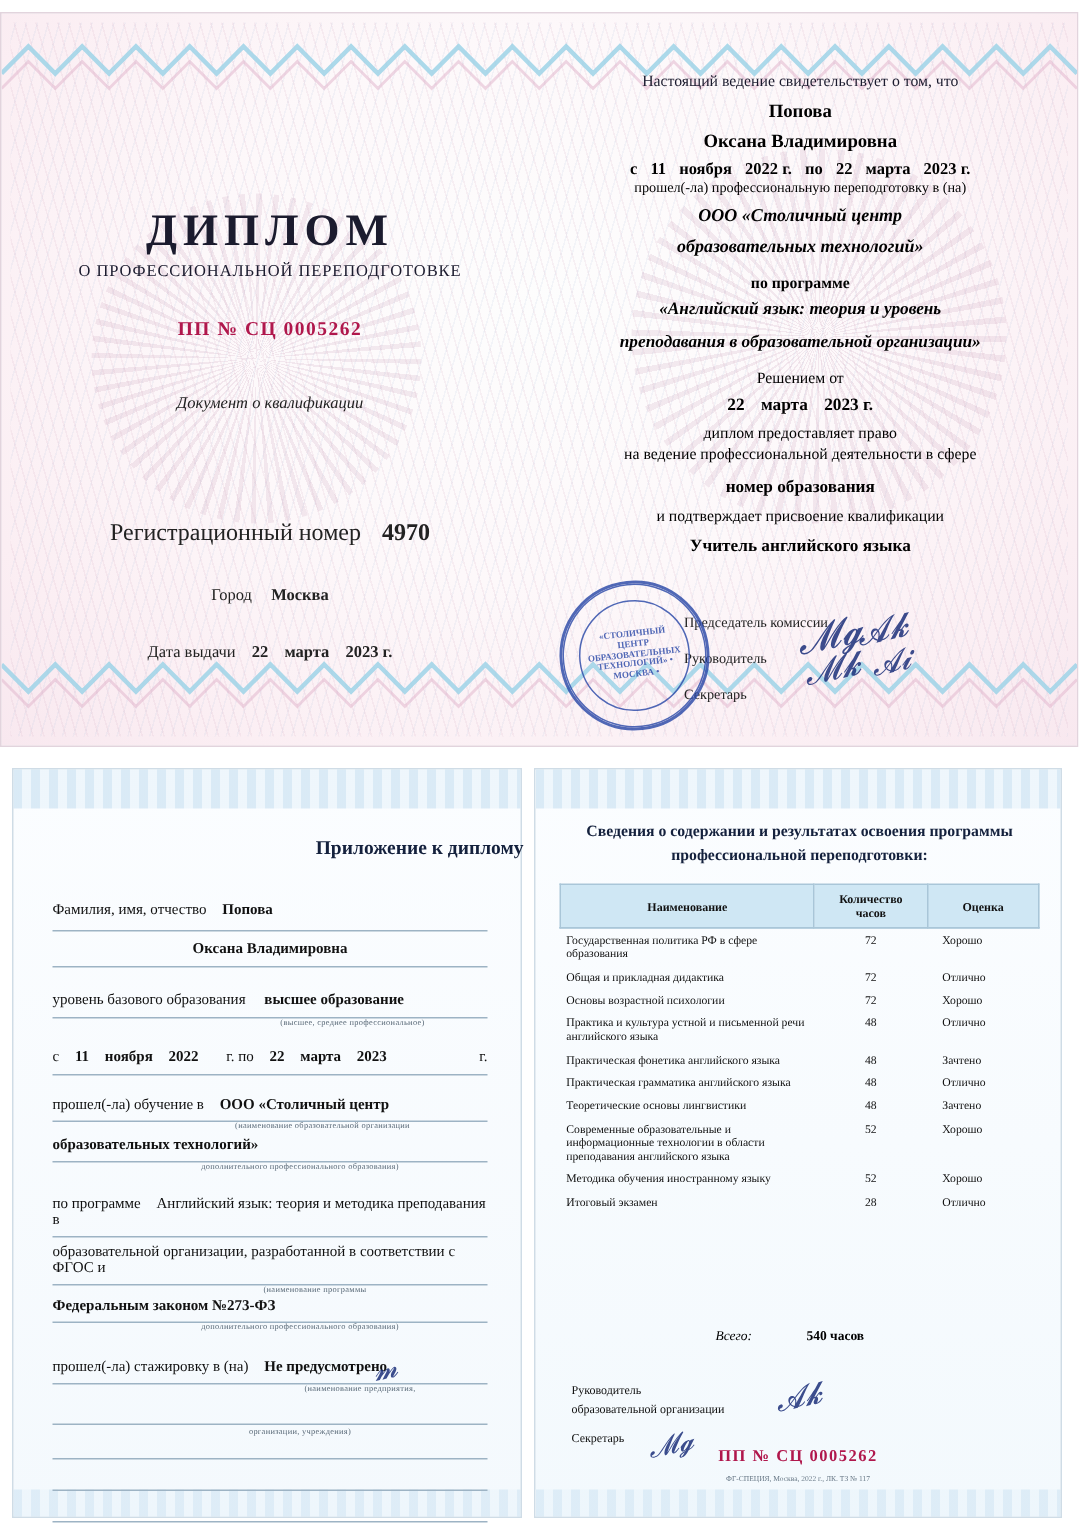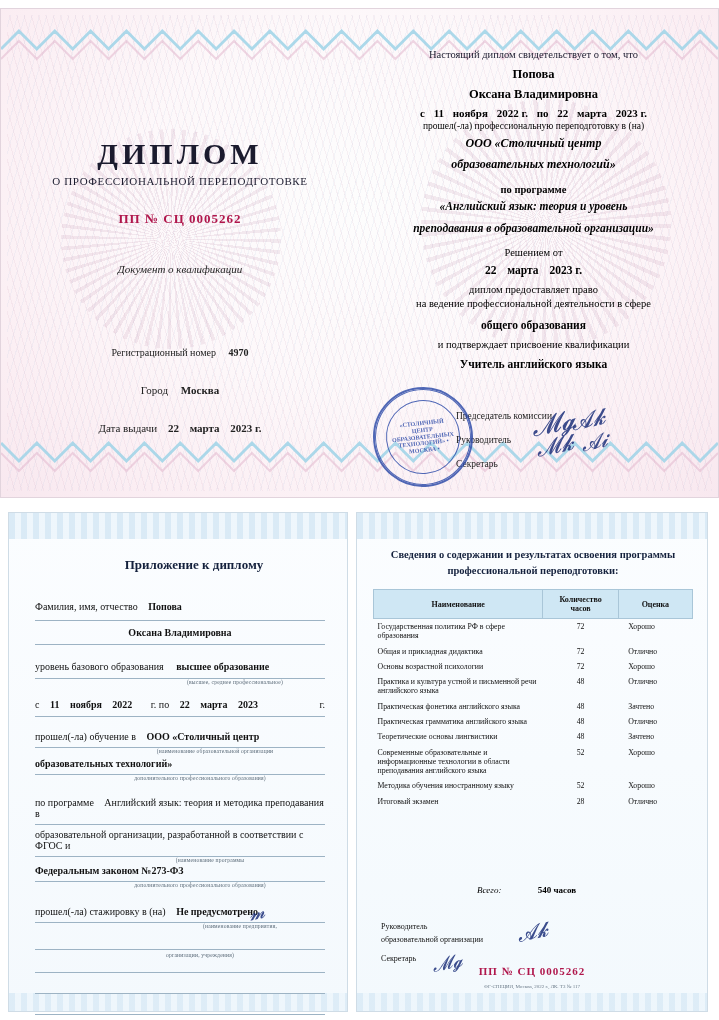--- a/index.html
+++ b/index.html
@@ -41,21 +41,21 @@
   #dip-left{position:absolute;left:14px;top:44px;width:330px;height:400px;text-align:center;}
   #dip-right{position:absolute;left:360px;top:40px;width:345px;height:410px;text-align:center;}
 
   .dip-title{
     font-size:30px;letter-spacing:4px;font-weight:bold;color:#1b1b2e;
     margin-top:84px;font-family:"Liberation Serif", serif;
   }
   .dip-sub{font-size:11px;letter-spacing:.6px;color:#1b1b2e;margin-top:4px;}
   .dip-num{font-size:13px;color:#b0174c;margin-top:24px;font-weight:bold;letter-spacing:1px;}
   .dip-doc{font-size:11px;color:#222;margin-top:36px;font-style:italic;}
-  .dip-reg{font-size:10px;color:#222;margin-top:72px;}
+  .dip-reg{font-size:16px;color:#222;margin-top:72px;}
   .dip-city{font-size:11px;color:#222;margin-top:26px;}
   .dip-date{font-size:11px;color:#222;margin-top:26px;}
   .b{font-weight:bold;}
 
   .r-line{font-size:10.5px;color:#1b1b2e;margin:0 0 3px 0;}
   .r-name{font-size:12.5px;font-weight:bold;margin:7px 0 5px;}
   .r-period{font-size:11px;font-weight:bold;margin:4px 0 2px;}
   .r-small{font-size:9.5px;margin:2px 0 4px;}
   .r-org{font-size:12px;font-weight:bold;font-style:italic;line-height:1.45;margin:4px 0 2px;}
   .r-prog-label{font-size:10.5px;font-weight:bold;margin:10px 0 3px;}
@@ -92,21 +92,21 @@
   
   #appendix{
     left:8px;top:512px;width:340px;height:500px;
     background:linear-gradient(180deg,#fbfdff 0%,#f4f9fd 100%);
     border:1px solid #cfdce6;
   }
   #appendix .topband{position:absolute;left:0;top:0;width:100%;height:26px;
     background:repeating-linear-gradient(90deg,#cfe4f3 0 6px,#eaf4fb 6px 12px);opacity:.75;}
   #appendix .botband{position:absolute;left:0;bottom:0;width:100%;height:18px;
     background:repeating-linear-gradient(90deg,#cfe4f3 0 6px,#eaf4fb 6px 12px);opacity:.6;}
-  .app-title{position:absolute;left:16px;top:44px;width:100%;text-align:center;
+  .app-title{position:absolute;left:2px;top:44px;width:100%;text-align:right;
     font-size:13px;font-weight:bold;color:#14213d;}
   .app-body{position:absolute;left:26px;top:84px;width:290px;font-size:10px;color:#111;}
   .fld{margin-bottom:2px;}
   .hint{font-size:5.6px;color:#5a6a78;text-align:center;letter-spacing:.2px;}
   .row-line{border-bottom:1px solid #9db3c4;height:14px;margin-bottom:6px;}
   .val{font-weight:bold;}
 
   
   #details{
     left:356px;top:512px;width:352px;height:500px;
@@ -179,21 +179,21 @@
     </div>
     <div class="dip-date">
       <span>Дата выдачи</span>
       <span class="b" style="margin-left:8px;">22</span>
       <span class="b" style="margin-left:8px;">марта</span>
       <span class="b" style="margin-left:8px;">2023 г.</span>
     </div>
   </div>
 
   <div id="dip-right">
-    <div class="r-line">Настоящий диплом свидетельствует о том, что</div>
+    <div class="r-line">Настоящий ведение свидетельствует о том, что</div>
     <div class="r-name">Попова</div>
     <div class="r-name" style="margin-top:2px;">Оксана Владимировна</div>
     <div class="r-period">
       <span>с</span>
       <span style="margin-left:6px;">11</span>
       <span style="margin-left:6px;">ноября</span>
       <span style="margin-left:6px;">2022 г.</span>
       <span style="margin-left:6px;">по</span>
       <span style="margin-left:6px;">22</span>
       <span style="margin-left:6px;">марта</span>
@@ -206,21 +206,21 @@
     <div class="r-prog">«Английский язык: теория и уровень</div>
     <div class="r-prog">преподавания в образовательной организации»</div>
     <div class="r-dec">Решением от</div>
     <div class="r-decdate">
       <span>22</span>
       <span style="margin-left:8px;">марта</span>
       <span style="margin-left:8px;">2023 г.</span>
     </div>
     <div class="r-right">диплом предоставляет право</div>
     <div class="r-right">на ведение профессиональной деятельности в сфере</div>
-    <div class="r-sphere">общего образования</div>
+    <div class="r-sphere">номер образования</div>
     <div class="r-conf">и подтверждает присвоение квалификации</div>
     <div class="r-qual">Учитель английского языка</div>
   </div>
 
   <div class="sig-block">
     <div>Председатель комиссии</div>
     <div>Руководитель</div>
     <div>Секретарь</div>
   </div>
   <div class="sig-scribble" style="left:530px;top:400px;">𝓜𝓰</div>

